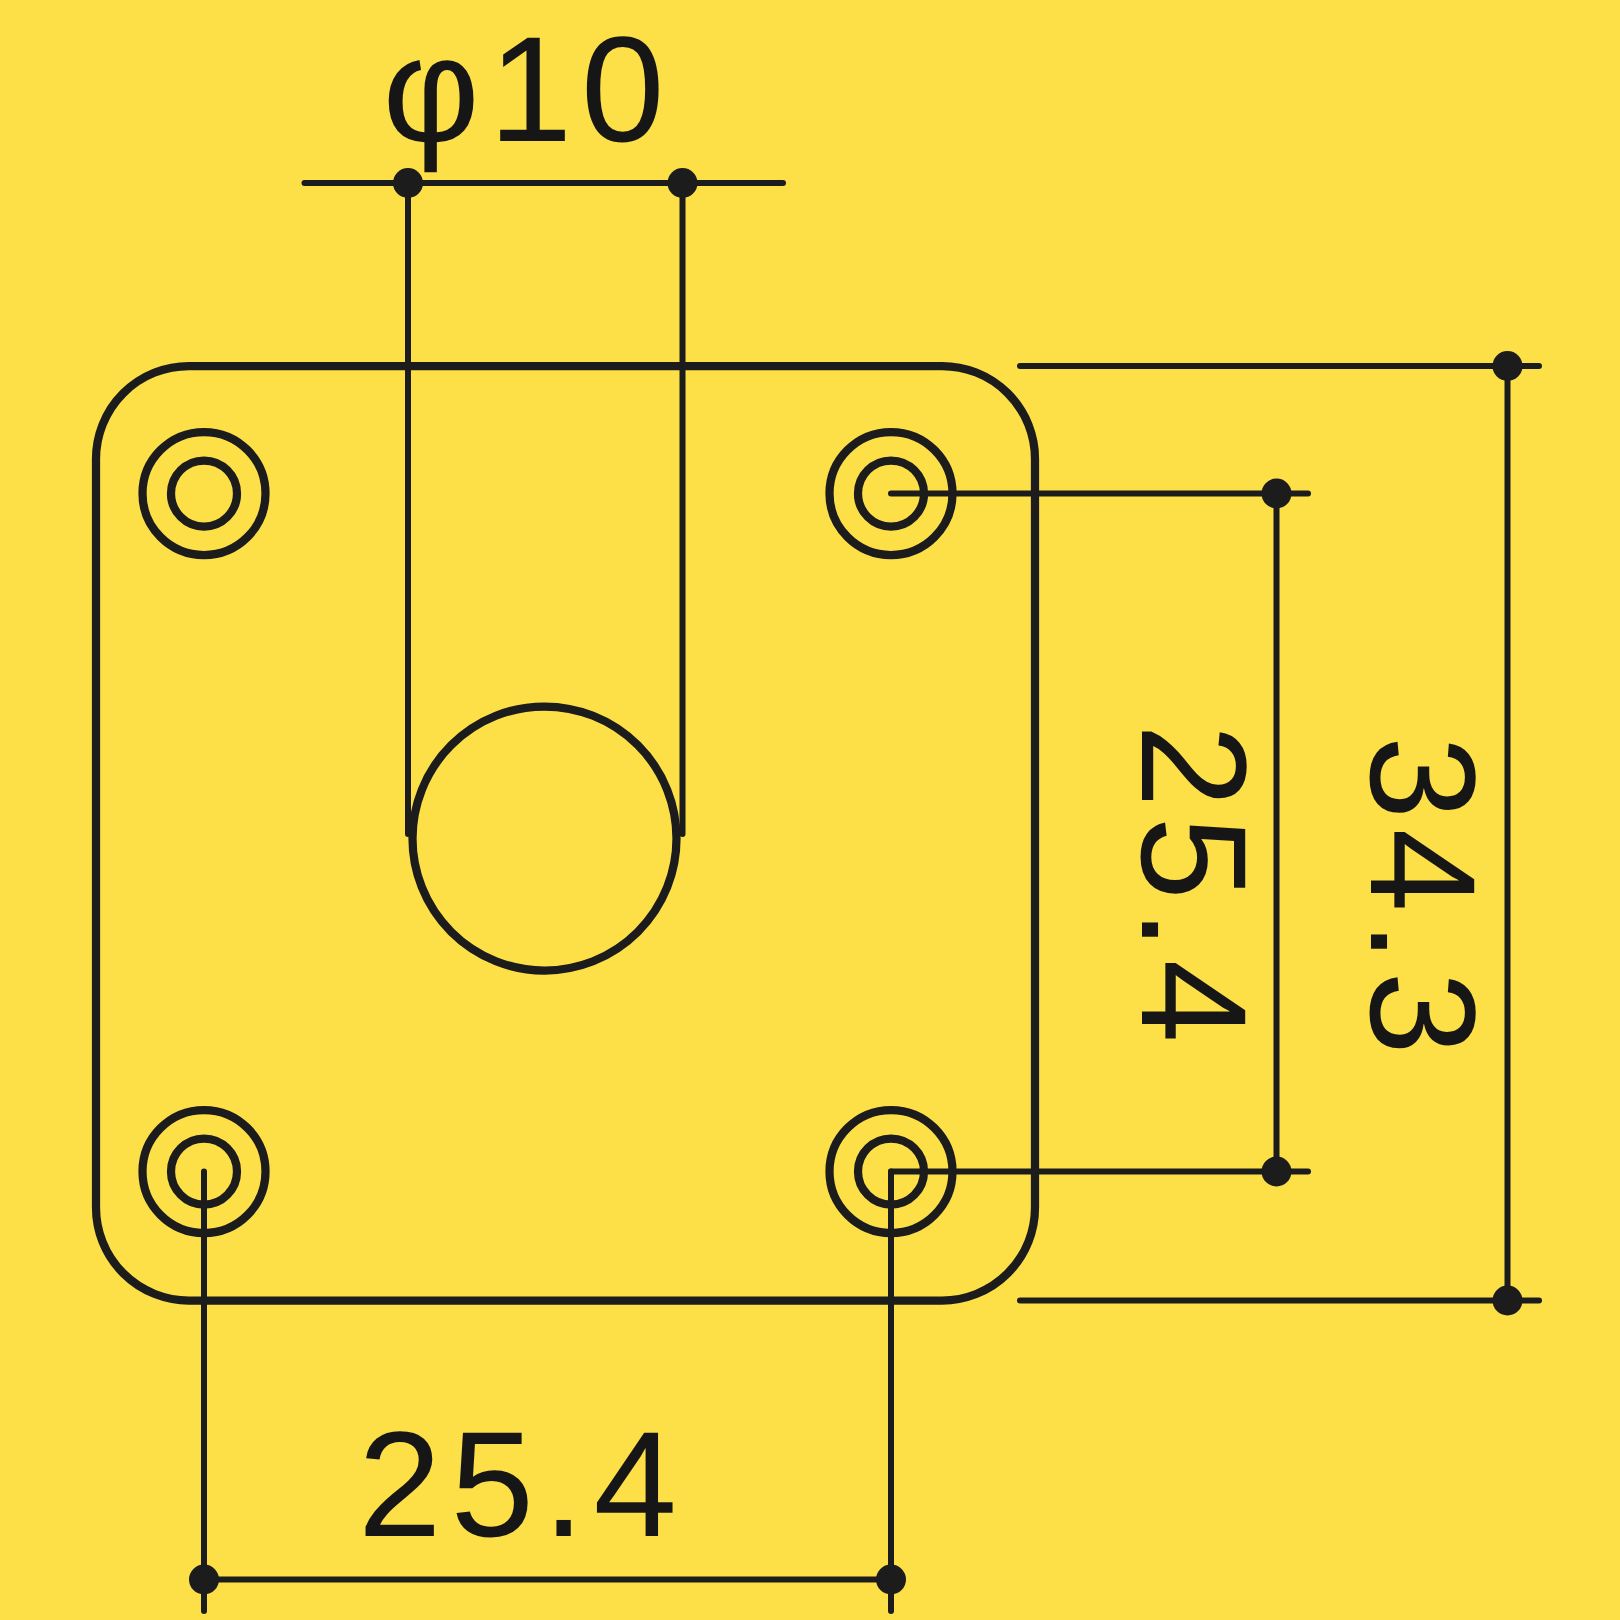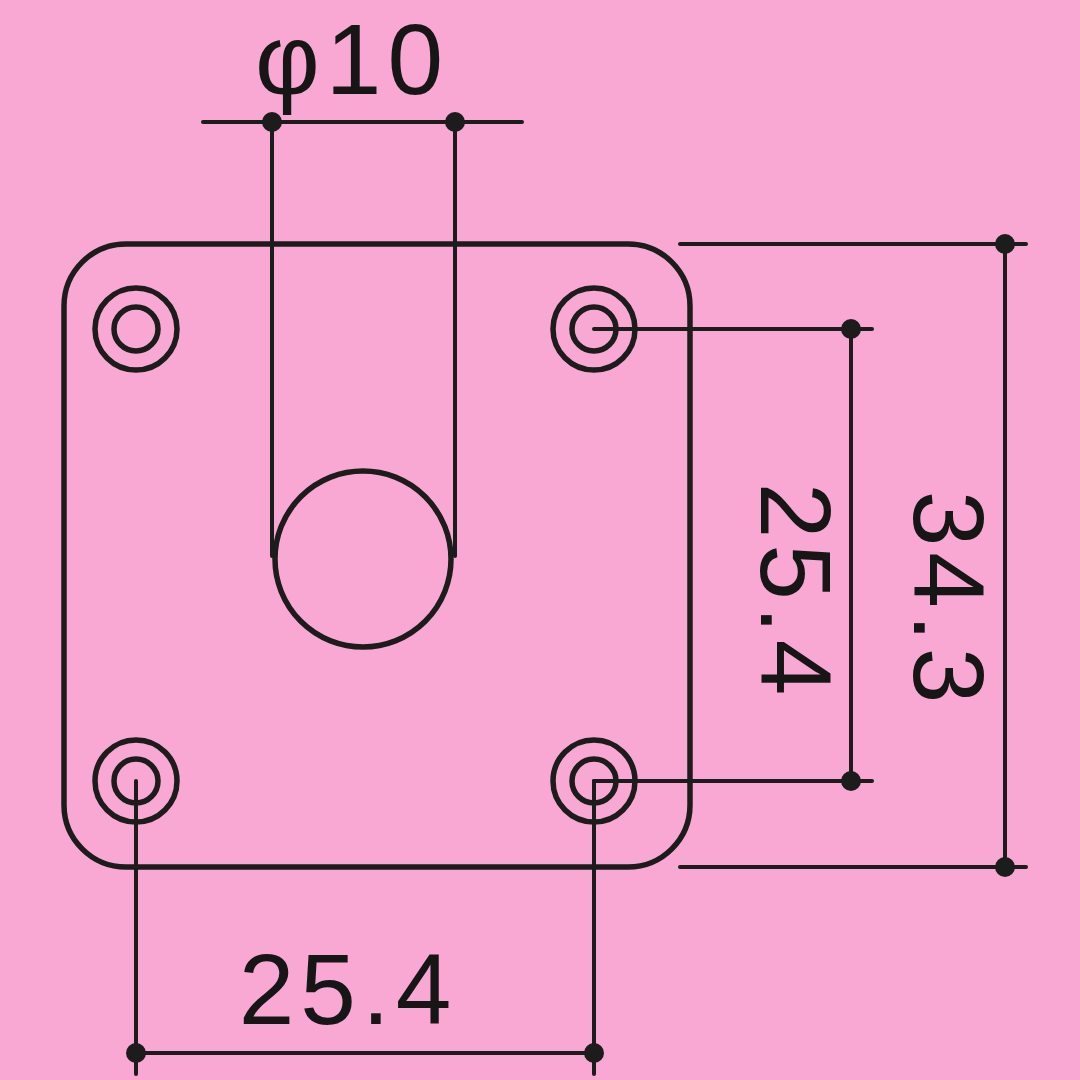--- a/index.html
+++ b/index.html
@@ -3,21 +3,21 @@
 <meta charset="utf-8">
 <style>
   html, body {
     margin: 0;
     padding: 0;
     background: #ffffff;
   }
   .page {
     width: 1080px;
     height: 1080px;
-    background: #f9a8d4;
+    background: #fde047;
     position: relative;
     overflow: hidden;
   }
   svg {
     display: block;
     width: 1080px;
     height: 1080px;
   }
   .outline-stroke {
     fill: none;

